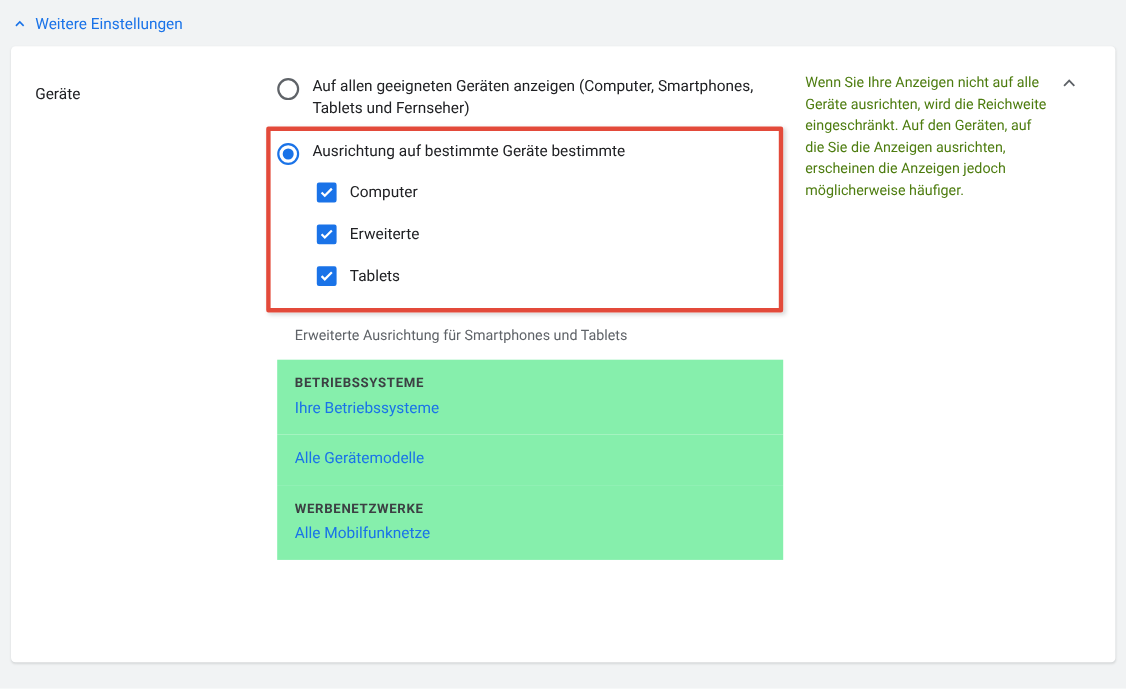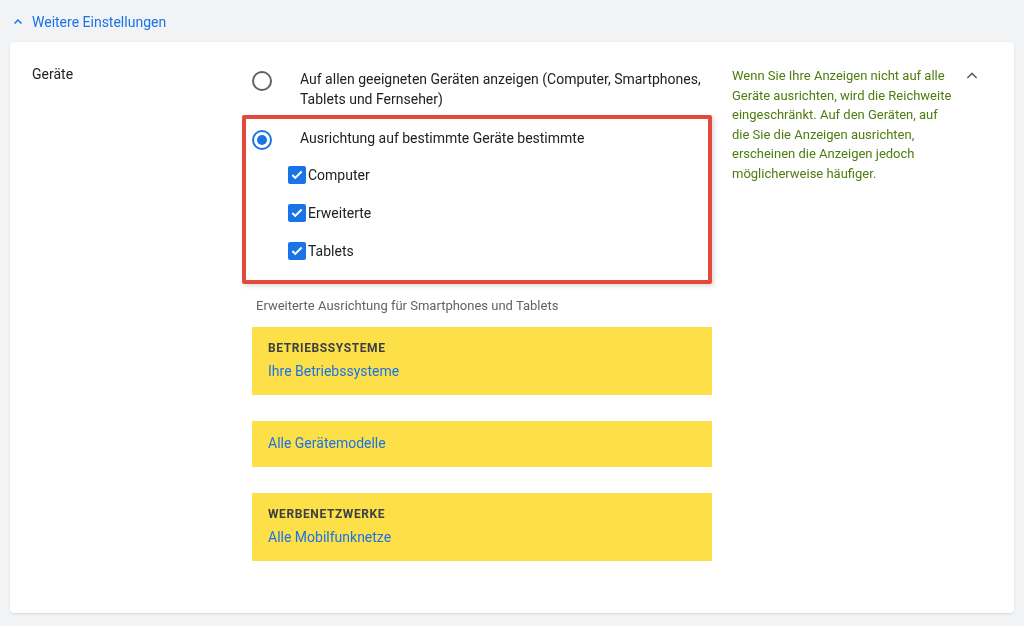--- a/index.html
+++ b/index.html
@@ -31,20 +31,21 @@
       display: flex;
       padding: 24px 22px 26px 22px;
       min-height: 560px;
       position: relative;
     }
     .left-col {
       width: 200px;
       flex-shrink: 0;
       font-size: 14px;
       color: #202124;
+      margin-top: 12px;
     }
     .center-col {
       flex: 1;
       padding-left: 20px;
       padding-right: 20px;
       max-width: 500px;
     }
     .right-col {
       width: 250px;
       flex-shrink: 0;
@@ -58,21 +59,21 @@
       top: -4px;
       right: -4px;
       width: 28px; height: 28px;
       display: flex; align-items: center; justify-content: center;
       color: #5f6368;
       cursor: pointer;
     }
     .radio-row {
       display: flex;
       align-items: flex-start;
-      gap: 28px;
+      gap: 12px;
       padding: 4px 0 6px 0;
       cursor: pointer;
     }
     .radio {
       width: 20px; height: 20px; border-radius: 50%;
       border: 2px solid #5f6368;
       display: inline-flex; align-items:center; justify-content:center;
       flex-shrink: 0;
       margin-top: 1px;
     }
@@ -93,45 +94,45 @@
       border: 4px solid #e34a3a;
       border-radius: 2px;
       padding: 6px 6px 10px 6px;
       margin-left: -10px;
       margin-bottom: 14px;
       box-shadow: 2px 2px 4px rgba(0,0,0,0.15);
     }
     .checkbox-row {
       display: flex;
       align-items: center;
-      gap: 2px;
+      gap: 12px;
       padding: 10px 0 10px 36px;
       cursor: pointer;
     }
     .checkbox {
       width: 18px; height: 18px;
       border: 2px solid #5f6368;
       border-radius: 2px;
       display: inline-flex; align-items:center; justify-content:center;
       flex-shrink: 0;
     }
     .checkbox.checked {
       background: #1a73e8;
       border-color: #1a73e8;
       color: #fff;
     }
     .adv-label {
       color: #5f6368;
       font-size: 13px;
-      margin: 6px 0 14px 4px;
+      margin: 6px 0 14px 16px;
     }
     .panel {
-      background: #fde047;
+      background: #86efac;
       padding: 14px 16px 16px 16px;
-      margin-bottom: 26px;
+      margin-bottom: 0;
     }
     .panel-title {
       font-size: 12px;
       font-weight: 700;
       letter-spacing: 0.6px;
       color: #3c4043;
       margin-bottom: 8px;
     }
     .panel-link {
       color: #1a73e8;

